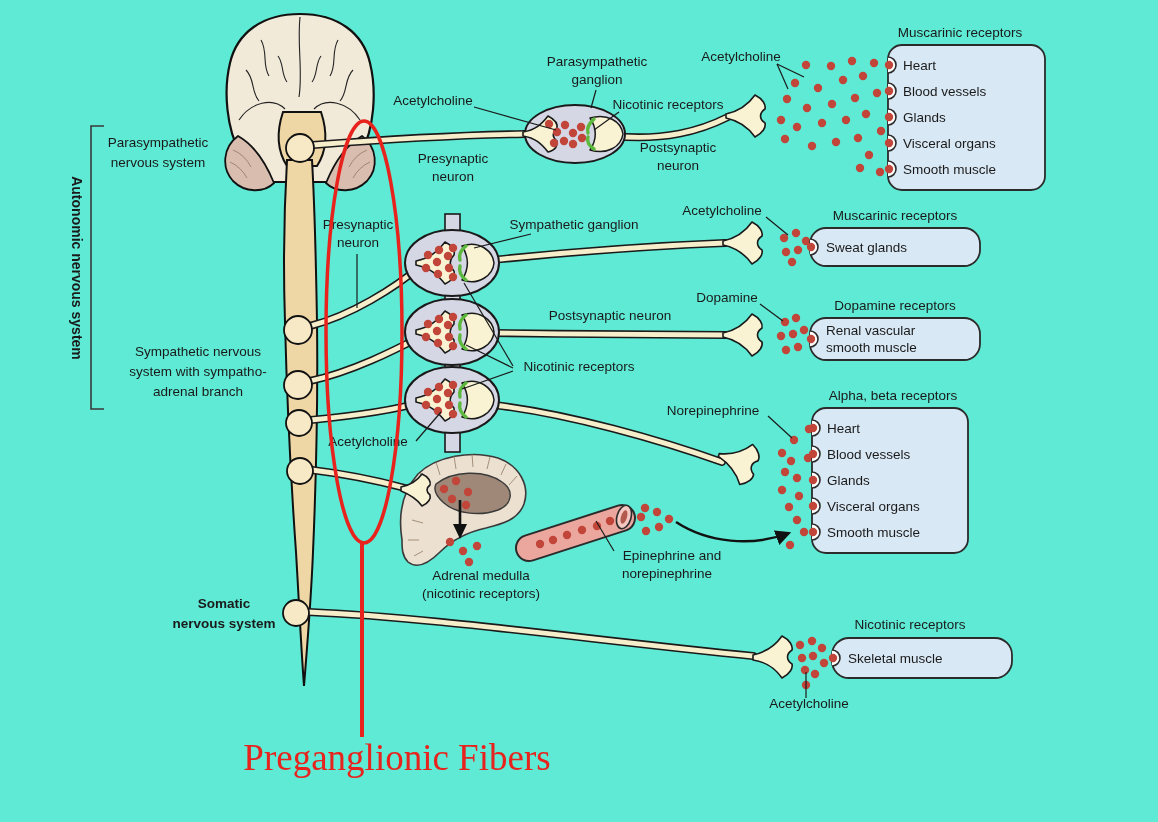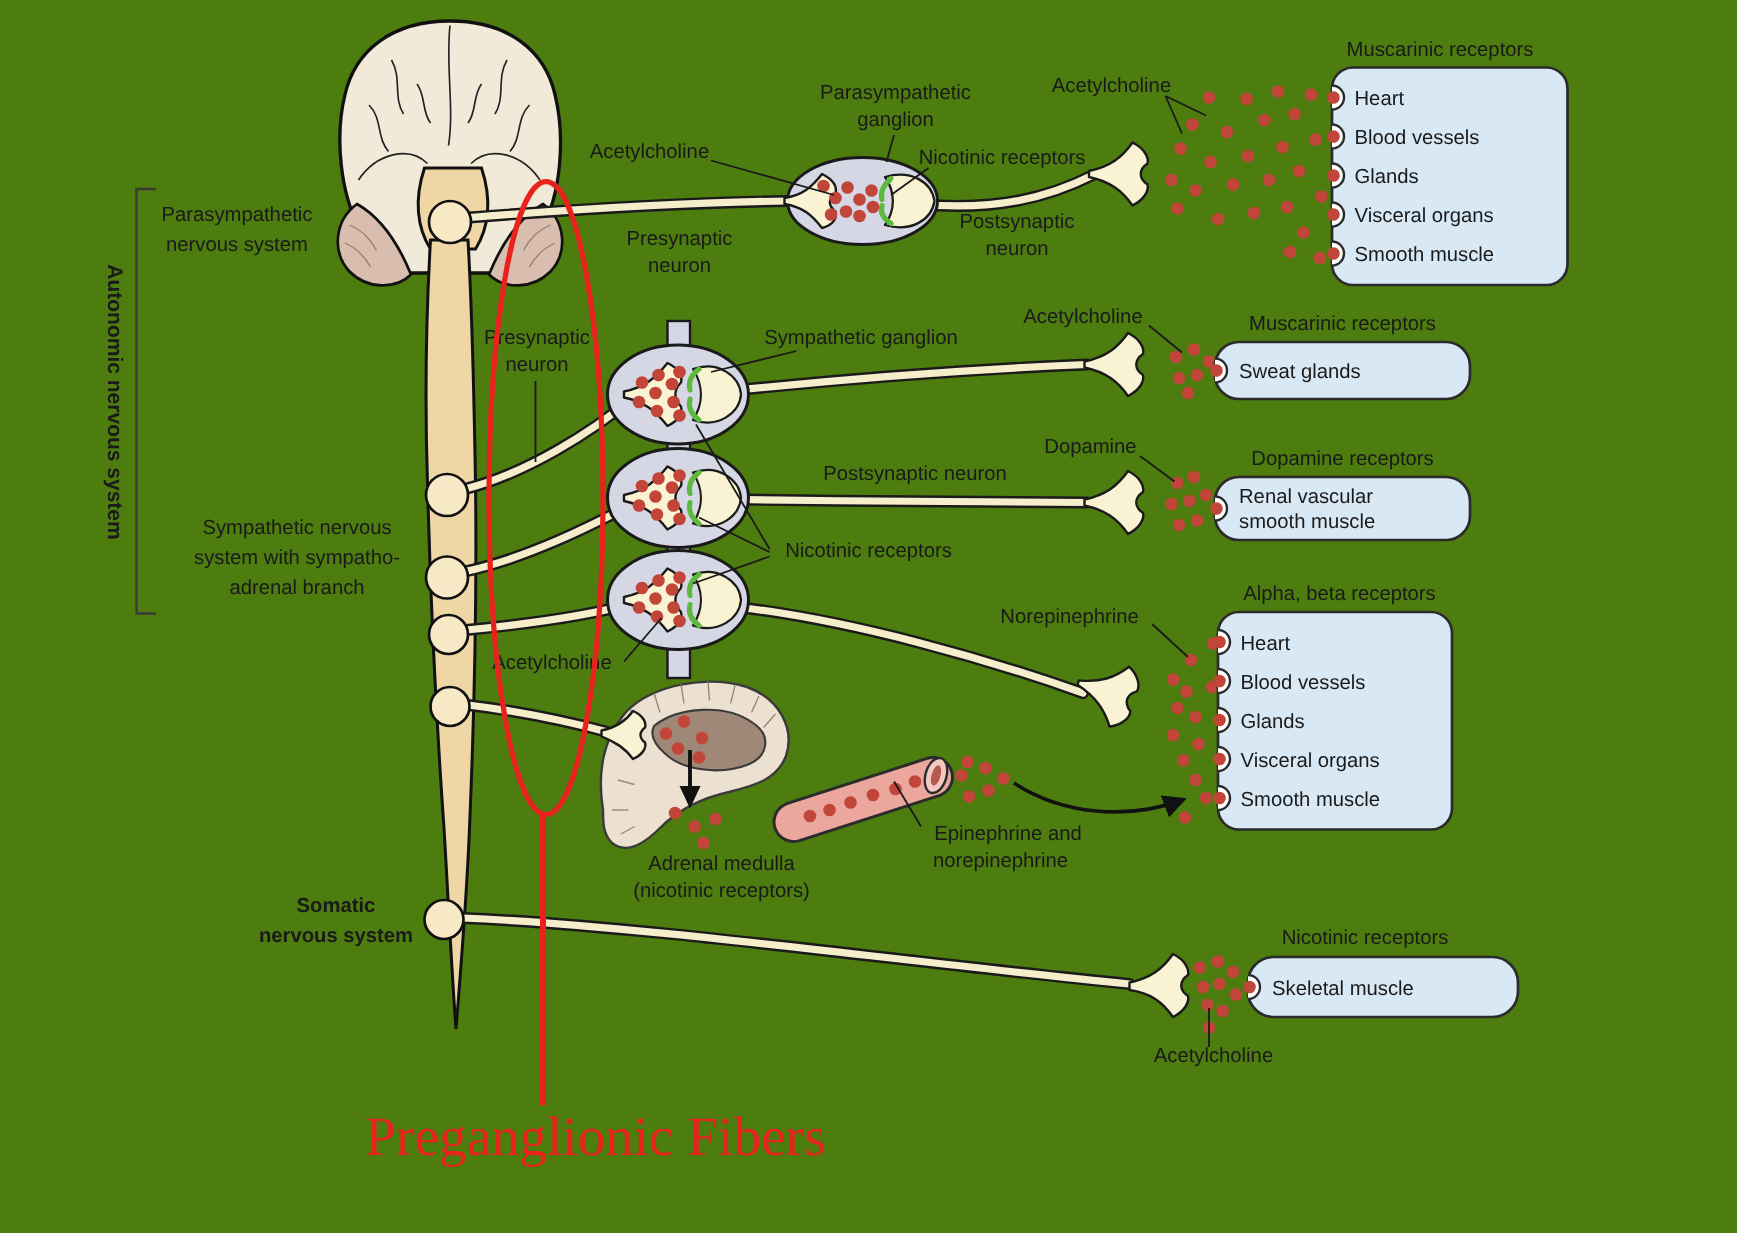--- a/index.html
+++ b/index.html
@@ -1,16 +1,16 @@
 <!DOCTYPE html>
 <html><head>
 <meta charset="utf-8">
 <style>
   html,body { margin:0; padding:0; background:#ffffff; }
-  .stage { position:relative; width:1158px; height:822px; background:#4d7c0f; overflow:hidden; }
+  .stage { position:relative; width:1158px; height:822px; background:#5eead4; overflow:hidden; }
   svg { position:absolute; left:0; top:0; }
 
   .lbl      { font:13.5px "Liberation Sans", sans-serif; fill:#1a1a1a; }
   .lbl-b    { font:bold 13.5px "Liberation Sans", sans-serif; fill:#1a1a1a; }
   .lbl-vert { font:bold 14px "Liberation Sans", sans-serif; fill:#1a1a1a; }
   .mid      { text-anchor:middle; }
   .caption  { font:37px "Liberation Serif", serif; fill:#e8231d; text-anchor:middle; }
 
   .ptr      { stroke:#1a1a1a; stroke-width:1.2; fill:none; }
   .arrow    { stroke:#111; stroke-width:2.4; fill:none; }

